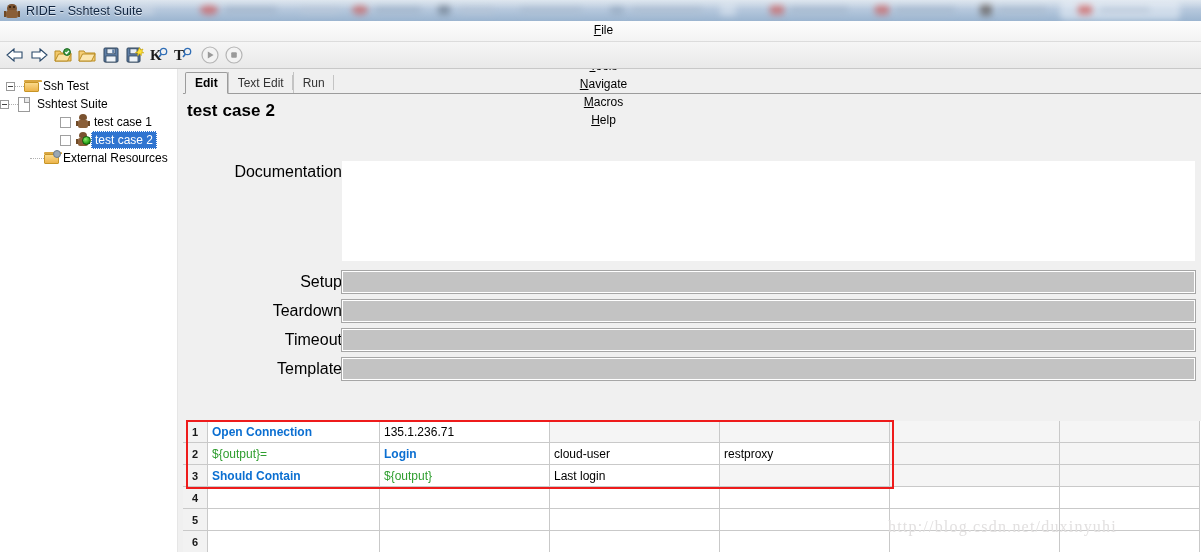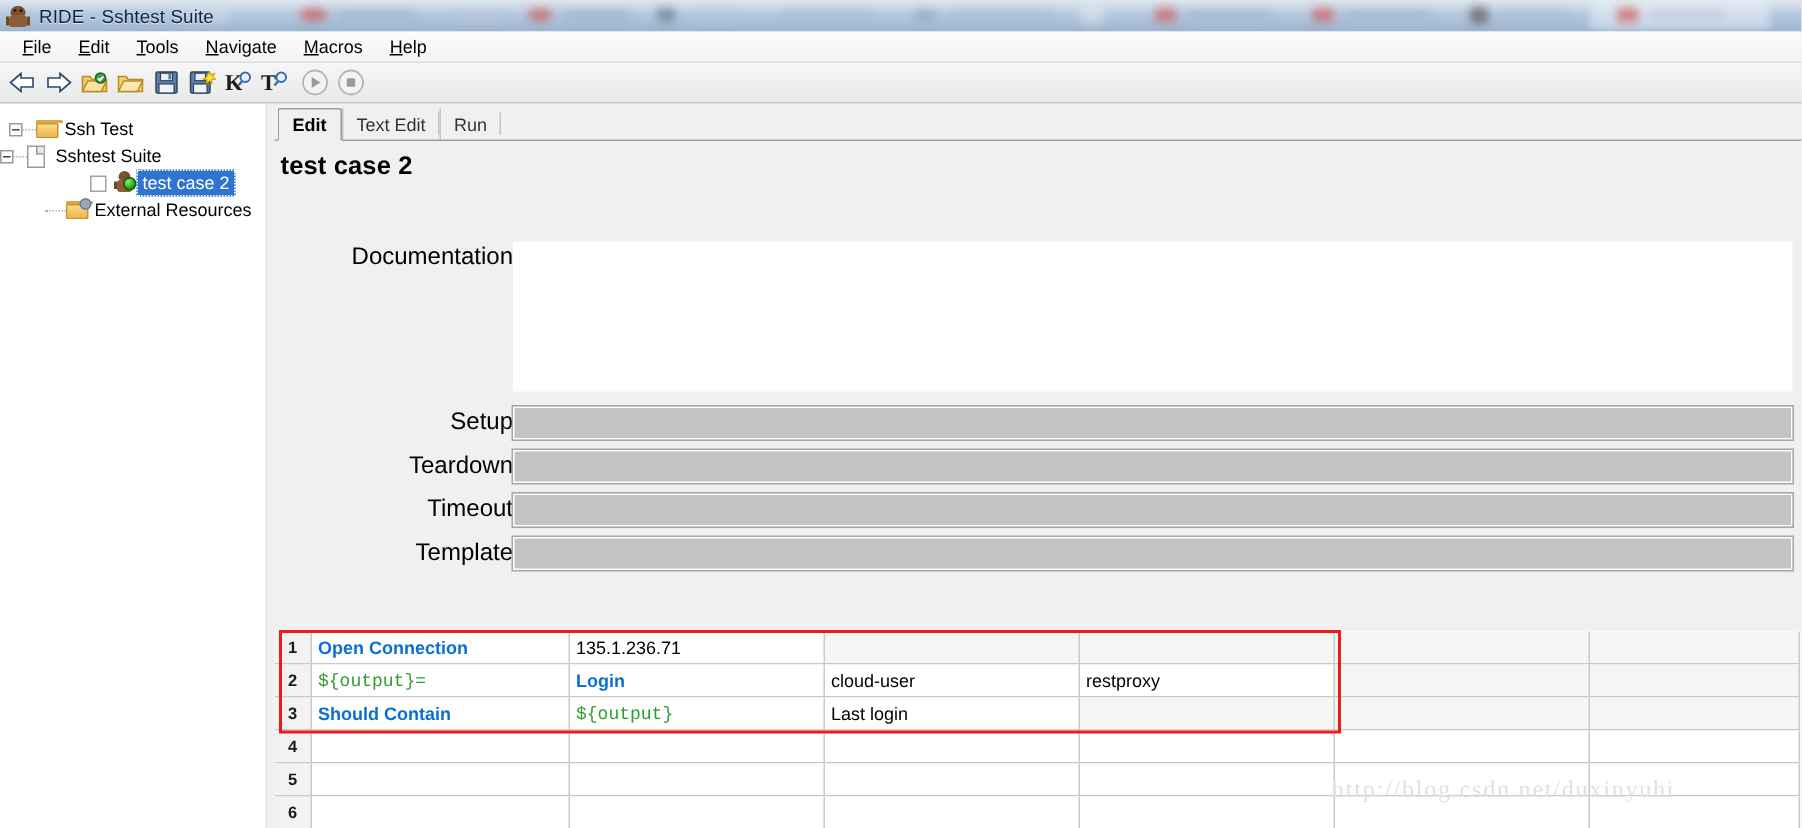--- a/index.html
+++ b/index.html
@@ -54,20 +54,21 @@
   .robot .armL, .robot .armR { position:absolute; top:8px; width:2px; height:6px; background:#6f4a27; }
   .robot .armL{ left:0px; } .robot .armR{ left:14px; }
 
   
   .menubar {
     position: absolute; left: 0; top: 21px; width: 1201px; height: 21px;
     background: linear-gradient(to bottom, #fdfdfd, #f3f3f3);
     border-bottom: 1px solid #dcdcdc;
     display: flex; align-items: center; padding-left: 6px;
     z-index: 4;
+    flex-direction: column;
   }
   .menubar .mi {
     padding: 2px 9px; font-size: 12px; color: #000; cursor: default;
     white-space: nowrap;
   }
   .menubar .mi u { text-decoration: underline; }
 
   
   .toolbar {
     position: absolute; left: 0; top: 42px; width: 1201px; height: 27px;
@@ -220,21 +221,21 @@
   }
   .gcell.c1 { width: 172px; flex: 0 0 172px; }
   .gcell.c2 { width: 170px; flex: 0 0 170px; }
   .gcell.c3 { width: 170px; flex: 0 0 170px; }
   .gcell.c4 { width: 170px; flex: 0 0 170px; }
   .gcell.c5 { width: 170px; flex: 0 0 170px; }
   .gcell.c6 { width: 140px; flex: 0 0 140px; }
   .grow.filled .gcell { background: #f5f5f5; }
   .grow.filled .gcell.has { background: #ffffff; }
   .kw { color: #0b6fd1; font-weight: bold; }
-  .var { color: #2f9e2f; font-family: Liberation Mono, monospace; }
+  .var { color: #2f9e2f; }
 
   
   .redbox {
     position: absolute; left: 186px; top: 420px; width: 708px; height: 69px;
     border: 2.5px solid #ee1b1b; pointer-events: none; z-index: 8;
   }
 
   
   .watermark {
     position: absolute; left: 888px; top: 518px;
@@ -392,20 +393,32 @@
 
       <div class="tnode" style="">
         <div class="exp"></div>
         <div class="dots" style="width:9px"></div>
         <div class="ico">
           <div class="docico" style="margin-top:1px"></div>
         </div>
         <span class="lbl">Sshtest Suite</span>
       </div>
 
+      <div class="tnode" style="padding-left:60px">
+        <div class="cb"></div>
+        <div class="ico" style="margin-left:4px">
+          <div class="tcico">
+              <div class="h"></div>
+              <div class="b"></div>
+              <div class="aL"></div>
+              <div class="aR"></div>
+            </div>
+        </div>
+        <span class="lbl">test case 1</span>
+      </div>
 
       <div class="tnode" style="padding-left:60px">
         <div class="cb"></div>
         <div class="ico" style="margin-left:4px">
           <div class="tcico">
             <div class="h"></div>
               <div class="b"></div>
               <div class="aL"></div>
               <div class="aR"></div>
             <div class="dot"></div>

